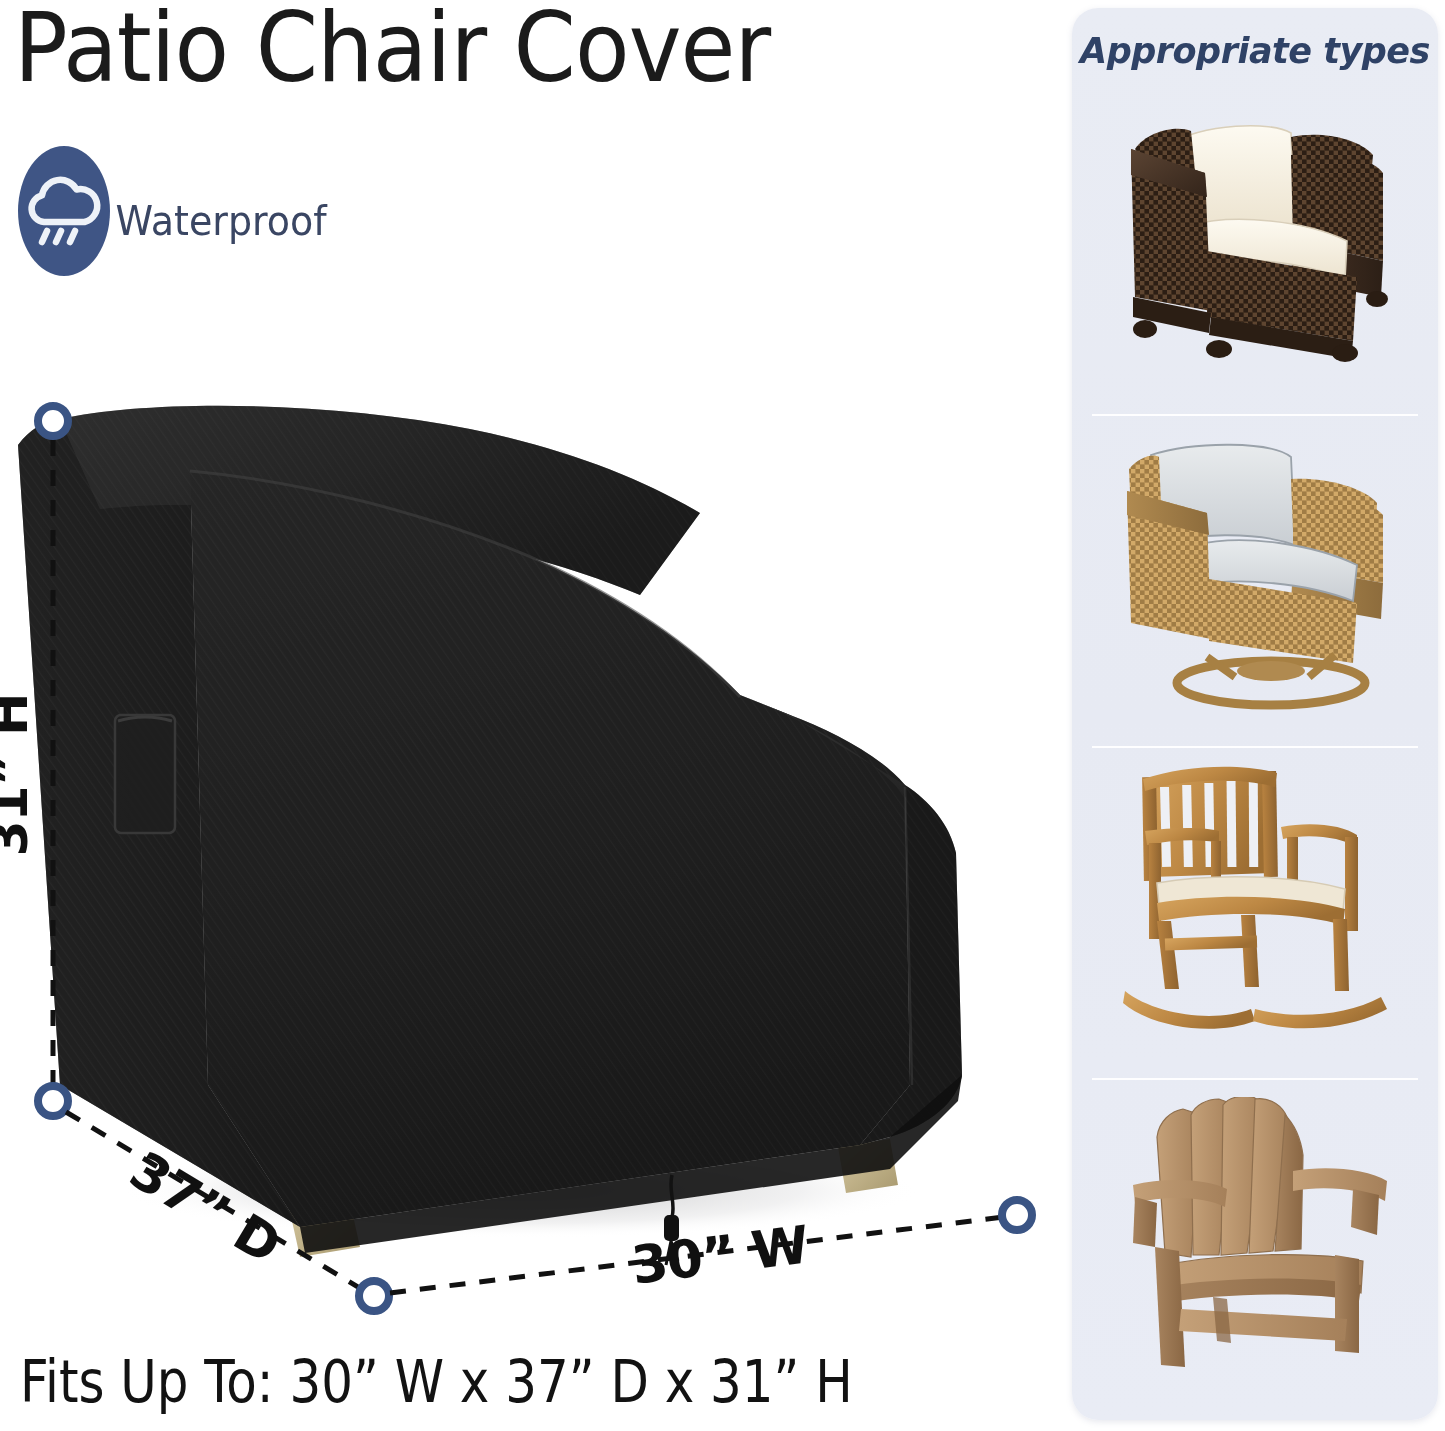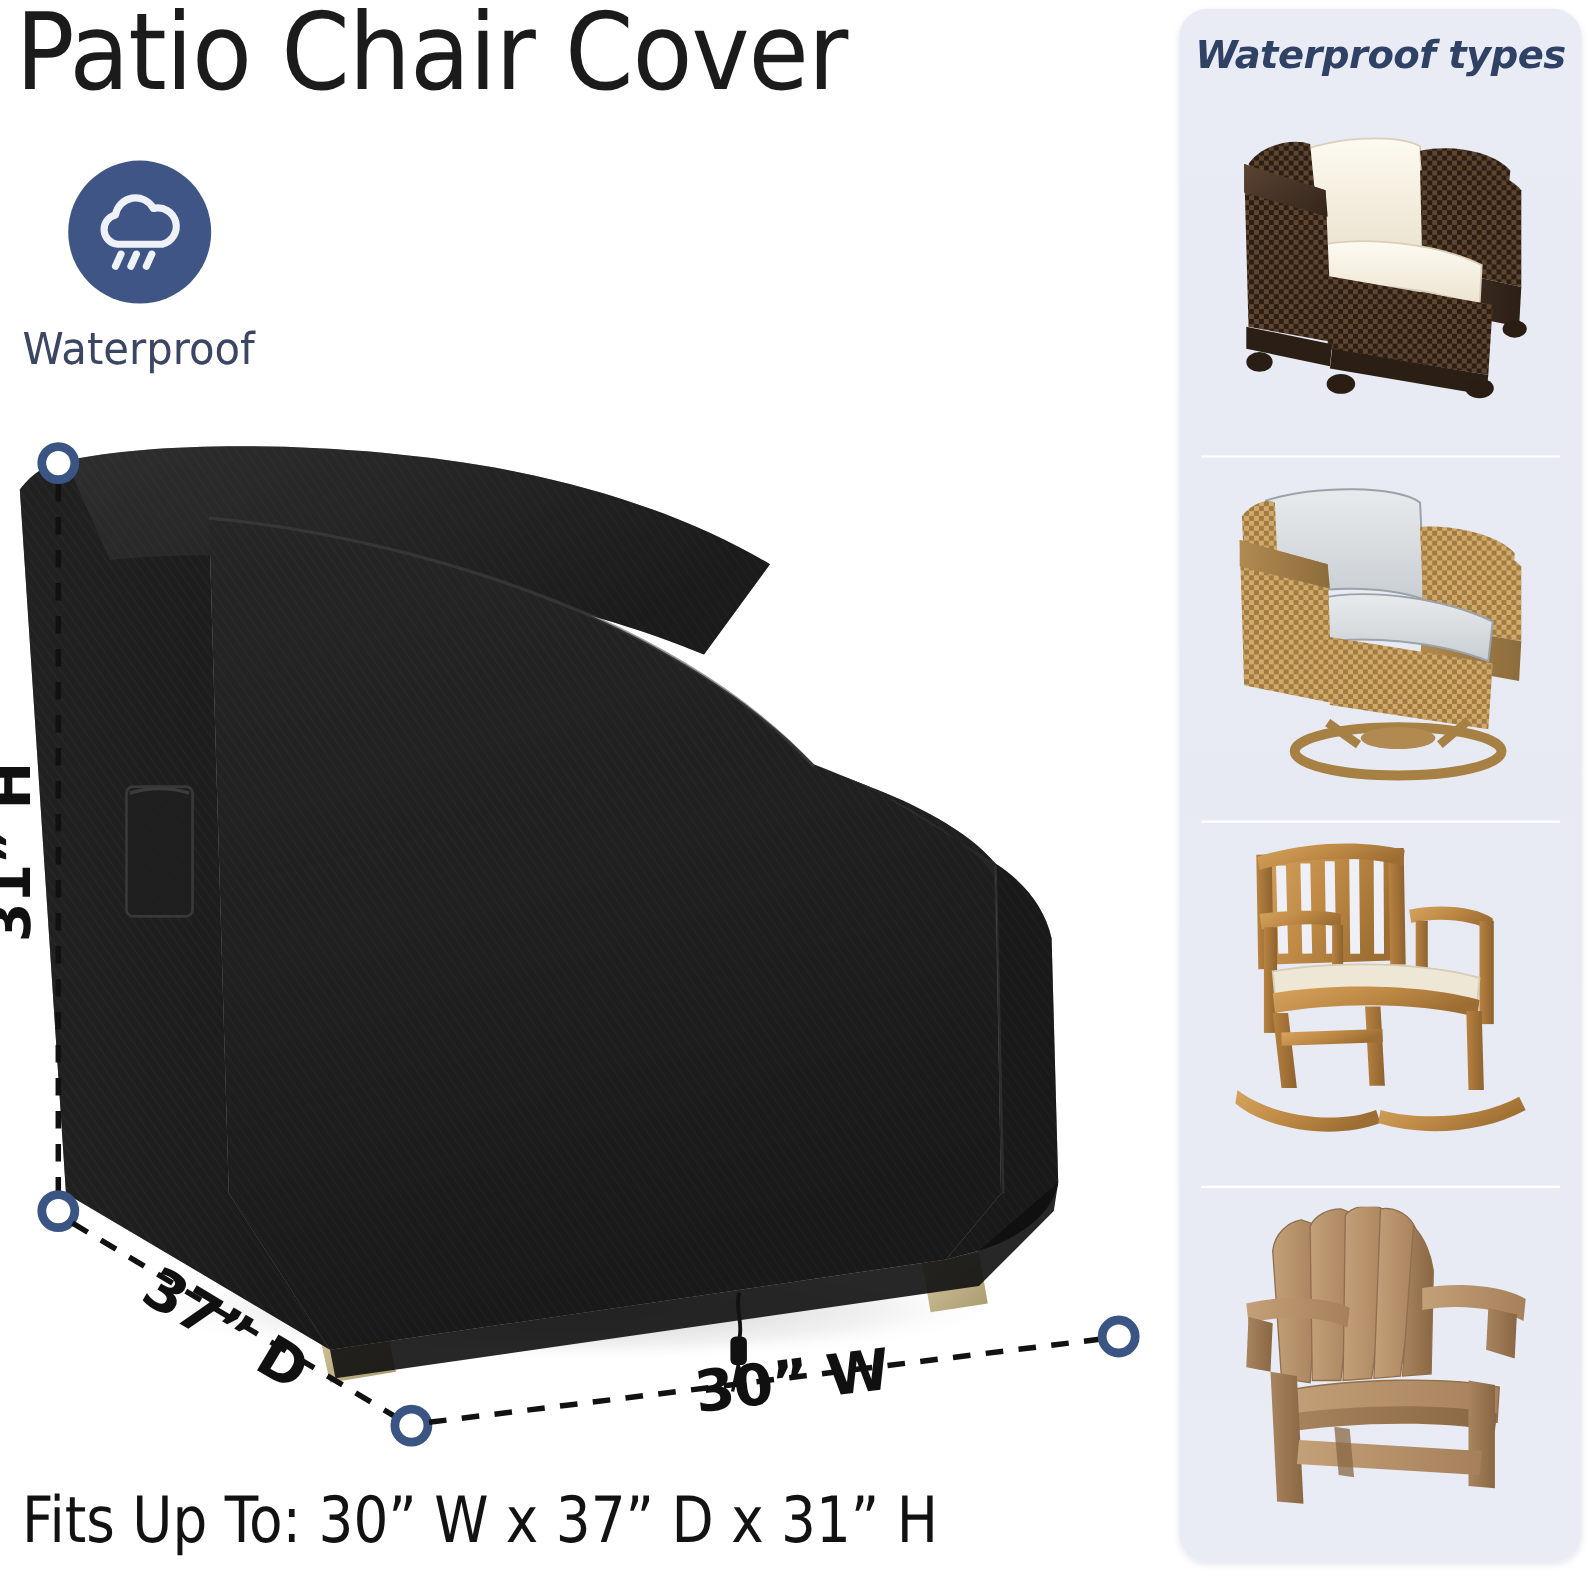--- a/index.html
+++ b/index.html
@@ -49,21 +49,21 @@
     top: 146px;
     width: 870px;
     height: 220px;
     display: flex;
     align-items: flex-start;
   }
 
   .feature {
     width: 217px;
     display: flex;
-    flex-direction: column;
+    flex-direction: row;
     align-items: center;
   }
 
   .feature-circle {
     width: 130px;
     height: 130px;
     border-radius: 50%;
     background: #3f5585;
     display: flex;
     align-items: center;
@@ -363,21 +363,21 @@
 
       </svg>
     </div>
 
     <div id="fits-text">Fits Up To: 30” W x 37” D x 31” H</div>
 
   </div>
 
   <div id="types-panel">
 
-    <div id="types-title">Waterproof types</div>
+    <div id="types-title">Appropriate types</div>
 
     <div class="thumb-divider d0"></div>
     <div class="thumb-divider d1"></div>
     <div class="thumb-divider d2"></div>
 
     <div class="thumb-cell t0">
       <svg width="320" height="300" viewBox="0 0 320 300">
         <defs>
           <linearGradient id="wkD" x1="0" y1="0" x2="1" y2="1">
             <stop offset="0%" stop-color="#5b4433"></stop>

